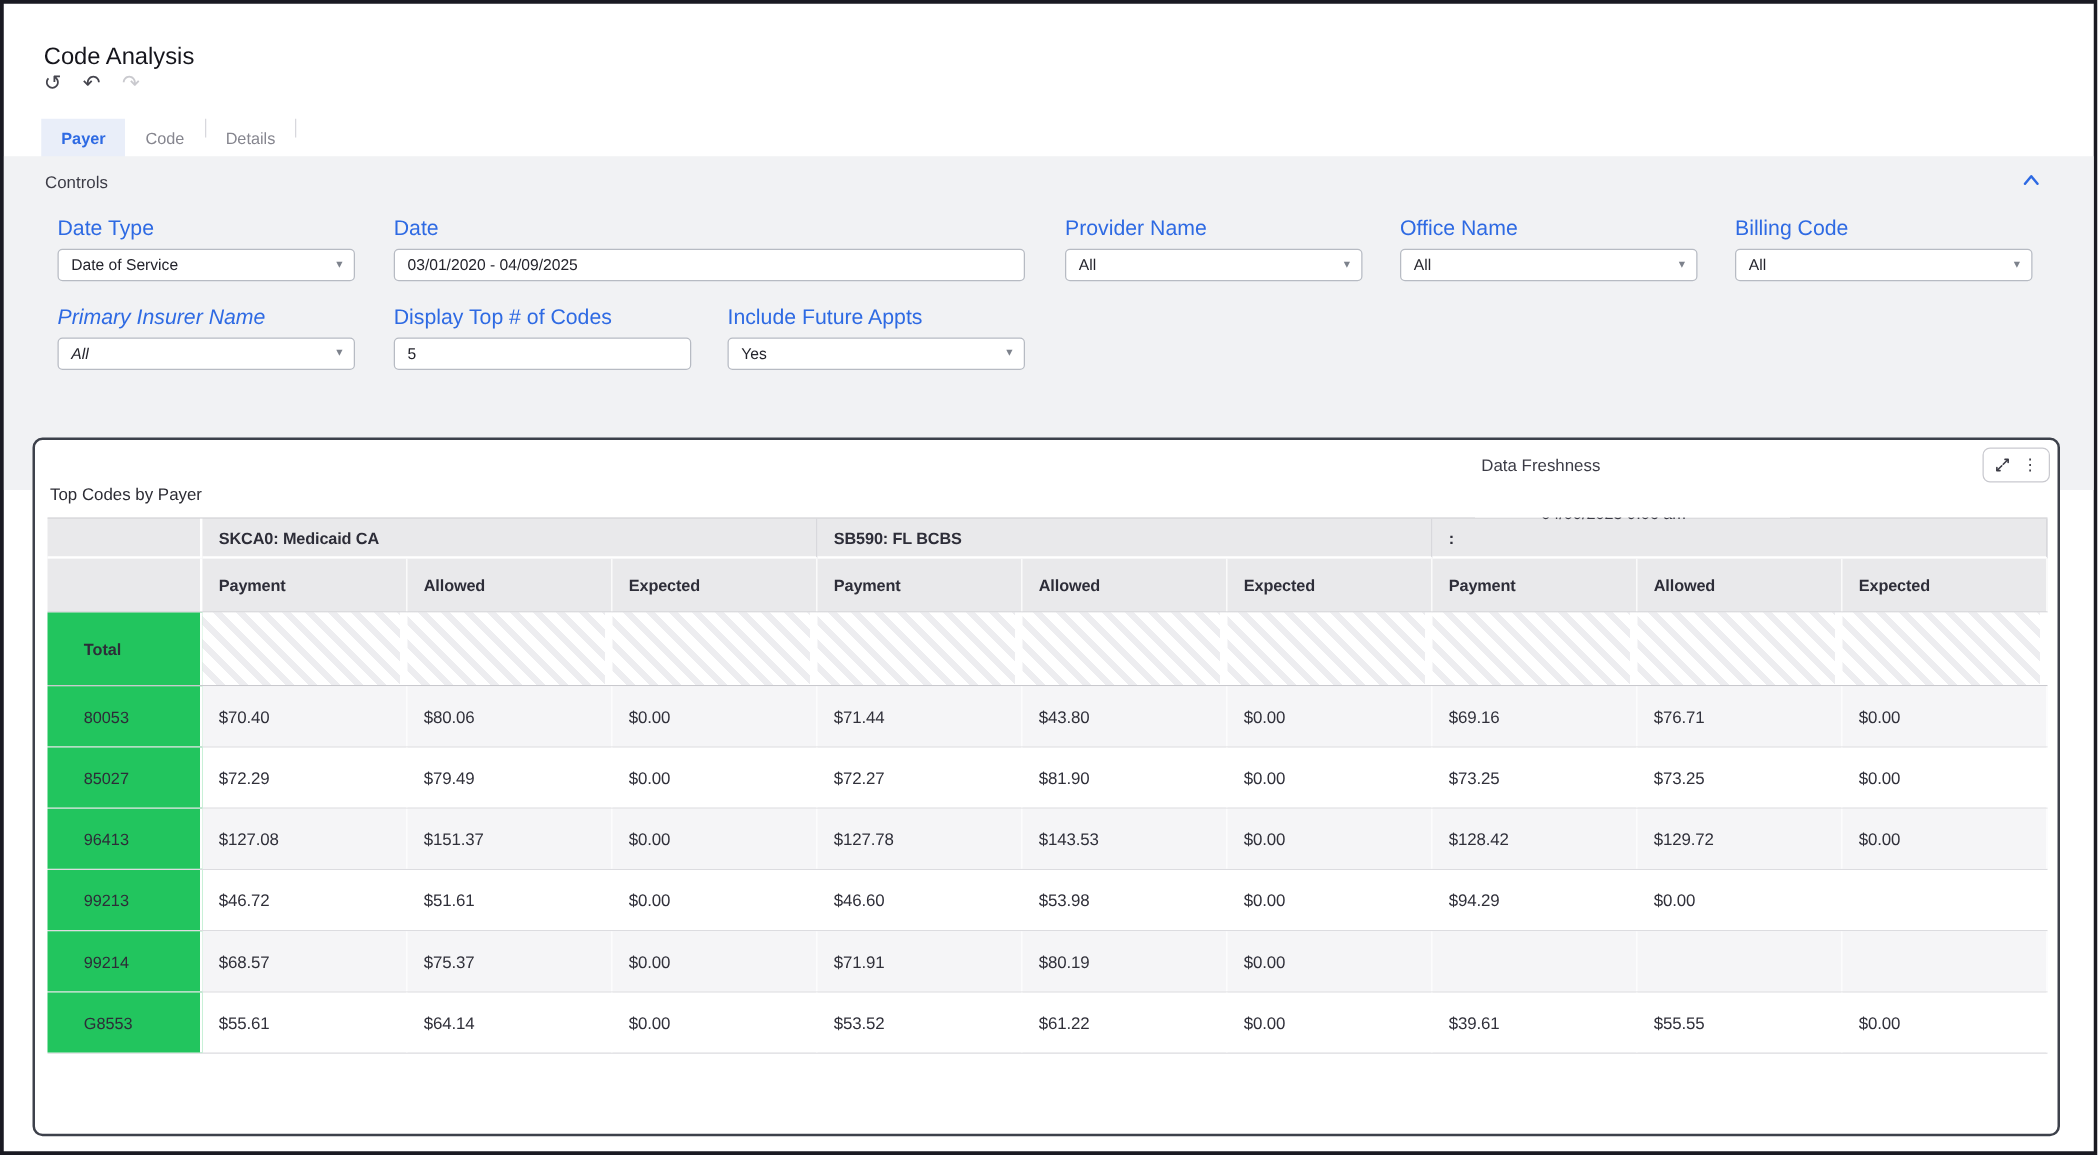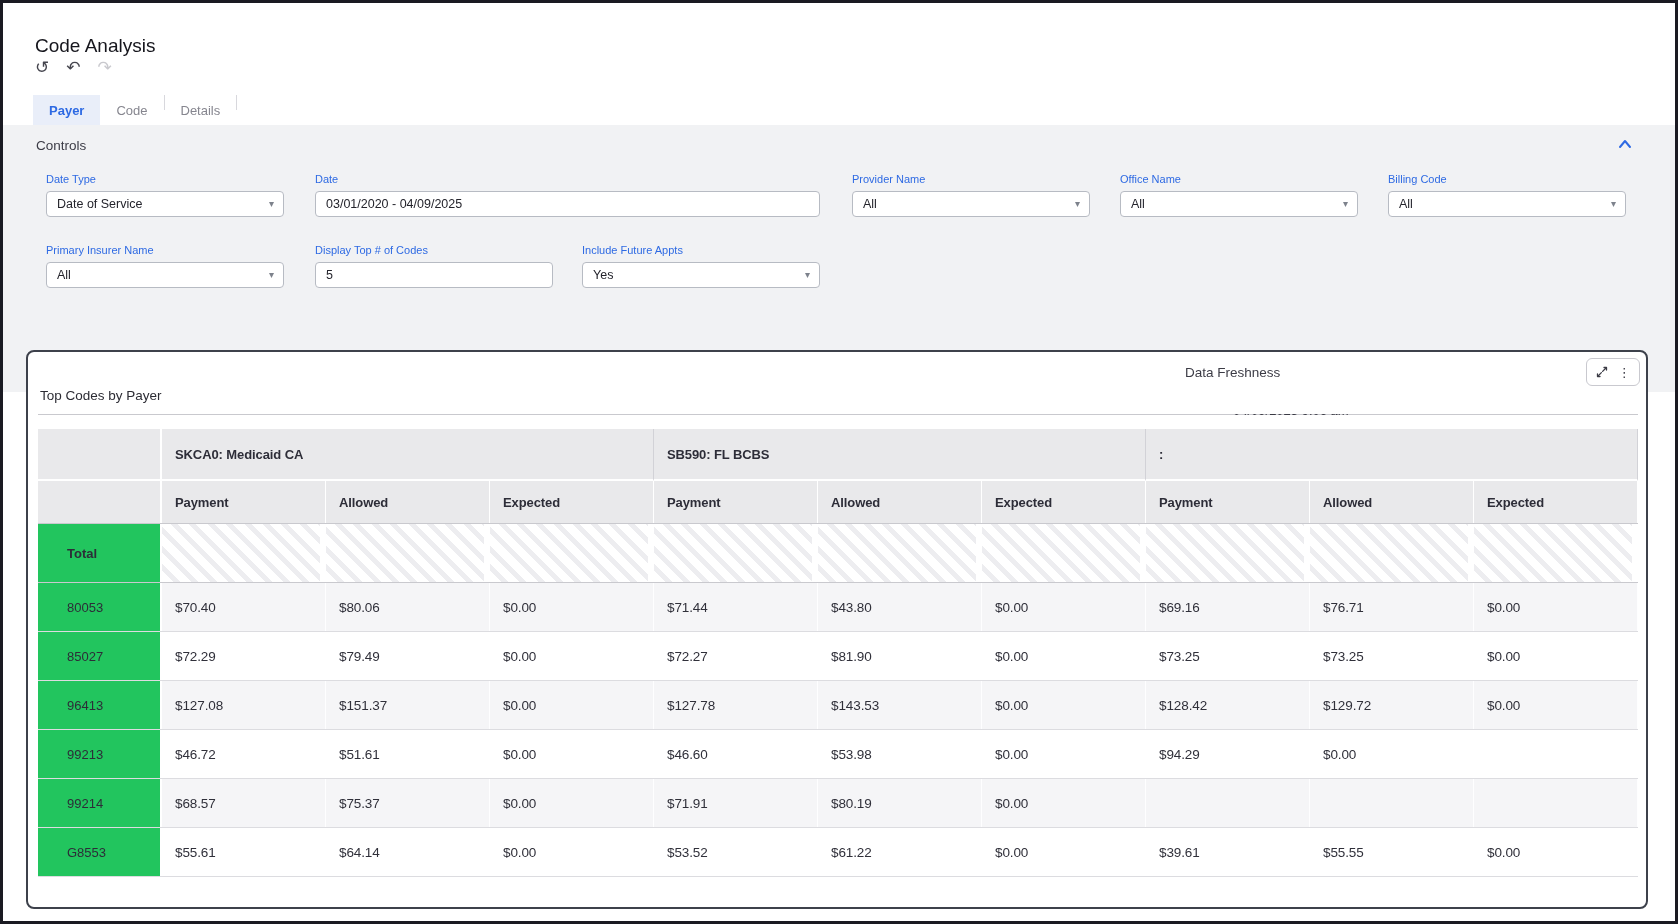--- a/index.html
+++ b/index.html
@@ -15,40 +15,40 @@
   .tabs{position:absolute;left:30px;top:92px;display:flex;align-items:flex-start;height:30px;}
   .tab{font-size:13px;color:#86868f;padding:8px 16px;cursor:pointer;}
   .tab.active{background:#e9eef9;color:#2e6ae3;font-weight:700;}
   .tab-sep{width:1px;height:15px;background:#d8d8dd;}
 
   
   .controls{position:absolute;left:0;right:0;top:122px;height:267px;background:#f1f2f4;}
   .controls-title{position:absolute;left:33px;top:13px;font-size:13.5px;color:#3c3c46;}
   .collapse-btn{position:absolute;right:40px;top:12px;width:18px;height:16px;cursor:pointer;}
   .filter{position:absolute;}
-  .filter-label{font-size:11px;color:#2e6ae3;margin-bottom:6px;}
+  .filter-label{font-size:17px;color:#2e6ae3;margin-bottom:6px;}
   .filter-field{height:26px;background:#fff;border:1px solid #b7bbc3;border-radius:4px;display:flex;align-items:center;padding:0 10px;font-size:12.5px;color:#24242c;position:relative;box-sizing:border-box;cursor:pointer;}
   .filter-caret{position:absolute;right:9px;top:6px;color:#7d828c;font-size:10px;font-family:"DejaVu Sans",sans-serif;}
 
   
   .panel{position:absolute;left:23px;top:347px;width:1622px;height:559px;border:2px solid #3d414b;border-radius:8px;background:#fff;box-sizing:border-box;}
   .panel-title{position:absolute;left:12px;top:36px;font-size:13.5px;color:#2c2c34;z-index:4;}
   .freshness-label{position:absolute;left:1157px;top:13px;font-size:13.5px;color:#3c3c46;z-index:4;}
   .freshness-clip{position:absolute;left:1205px;top:50px;font-size:13px;line-height:18px;color:#3a3a44;z-index:2;white-space:nowrap;}
   .redaction-cover{position:absolute;left:1152px;top:26px;width:252px;height:36px;background:#fff;z-index:3;}
   .widget-actions{position:absolute;right:6px;top:6px;width:52px;height:26px;border:1px solid #c9c9cf;border-radius:6px;background:#fff;display:flex;align-items:center;justify-content:space-evenly;z-index:5;}
   .widget-actions .kebab{font-family:"DejaVu Sans",sans-serif;font-size:13px;color:#3c3c46;line-height:1;cursor:pointer;}
   .icon-btn{cursor:pointer;display:flex;align-items:center;}
 
   
   .ctable{position:absolute;left:10px;top:62px;width:1600px;z-index:1;}
   .trow{display:grid;grid-template-columns:124px repeat(9,164px);}
   .trow.grouprow{grid-template-columns:124px repeat(3,492px);border-top:1px solid #c9c9ce;}
   .th{background:#e9e9eb;font-weight:700;font-size:13px;color:#2d2d38;letter-spacing:-0.1px;display:flex;align-items:center;padding-left:13px;box-sizing:border-box;}
-  .th.group{height:52px;border-right:1px solid #d2d2d7;border-bottom:2px solid #fff;margin-top:14px;}
+  .th.group{height:32px;border-right:1px solid #d2d2d7;border-bottom:2px solid #fff;}
   .th.metric{height:42px;border-right:1px solid #fff;}
   .th.corner{border-right:2px solid #fff;}
   .row-label{background:#22c55e;font-size:13px;color:#2d2d38;display:flex;align-items:center;padding-left:29px;box-sizing:border-box;border-right:2px solid #fff;}
   .row-label.bold{font-weight:700;}
   .td{display:flex;align-items:center;padding-left:13px;font-size:13.5px;color:#30303a;letter-spacing:-0.1px;box-sizing:border-box;border-right:1px solid rgba(255,255,255,.9);}
   .trow.totalrow{height:58px;border-top:1px solid #c9c9ce;border-bottom:1px solid #c9c9ce;}
   .trow.totalrow .td{border-right:6px solid #fff;background:repeating-linear-gradient(45deg,#ffffff 0 8px,#ededf0 8px 13px);}
   .trow.bodyrow{height:48px;border-bottom:1px solid #dcdce0;}
   .trow.bodyrow.alt .td{background:#f5f5f7;}
 </style>
@@ -108,21 +108,21 @@
           <span class="filter-caret">▾</span>
         </div>
       </div>
       <div class="filter" style="left: 1385px; top: 48px; width: 238px;">
         <div class="filter-label">Billing Code</div>
         <div class="filter-field">
           <span>All</span>
           <span class="filter-caret">▾</span>
         </div>
       </div>
-      <div class="filter" style="left: 43px; top: 119px; width: 238px;">
+      <div class="filter" style="left: 43px; top: 119px; width: 238px; font-style: italic;">
         <div class="filter-label">Primary Insurer Name</div>
         <div class="filter-field">
           <span>All</span>
           <span class="filter-caret">▾</span>
         </div>
       </div>
       <div class="filter" style="left: 312px; top: 119px; width: 238px;">
         <div class="filter-label">Display Top # of Codes</div>
         <div class="filter-field">
           <span>5</span>

